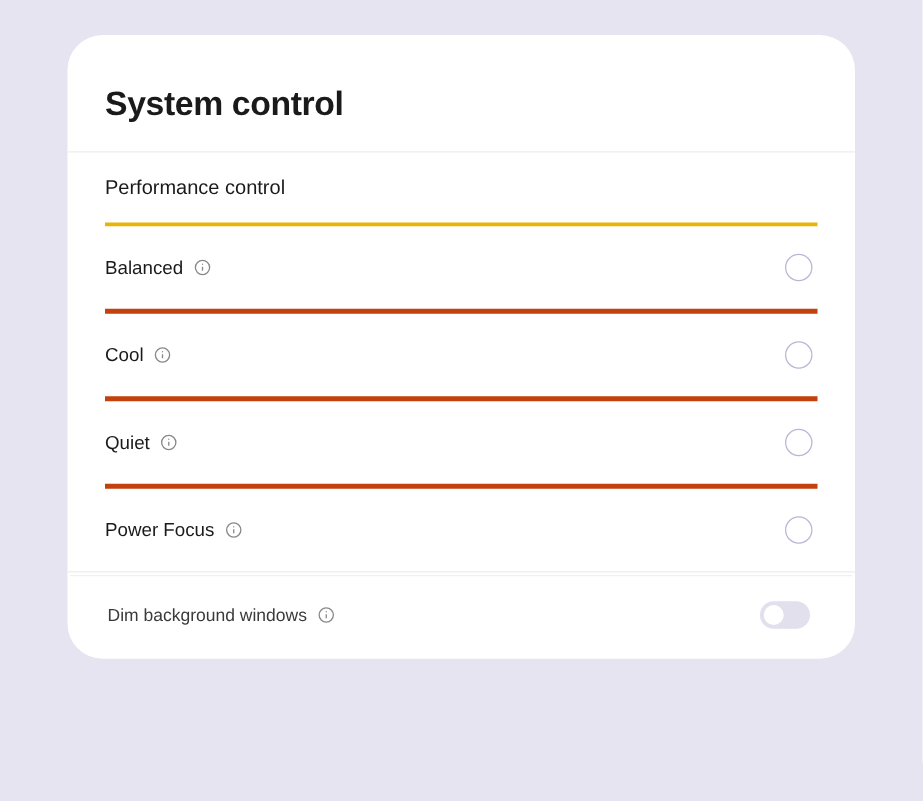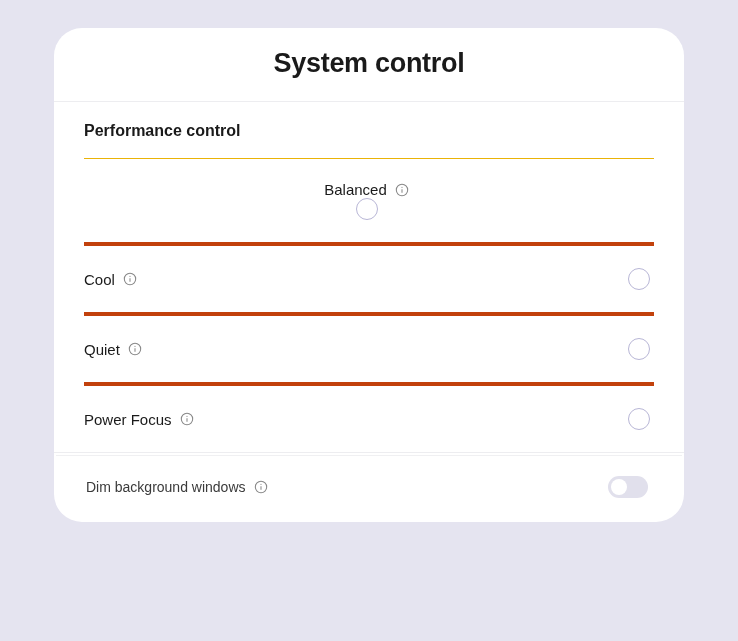--- a/index.html
+++ b/index.html
@@ -16,52 +16,50 @@
       padding: 28px 0;
       min-height: 641px;
     }
     .panel {
       background-color: #FFFFFF;
       border-radius: 28px;
       width: 630px;
       overflow: hidden;
     }
     .panel-header {
-      padding: 20px 30px 22px 30px;
+      padding: 40px 30px 22px 30px;
       border-bottom: 1px solid #EDEDF0;
-      text-align: center;
     }
     .panel-title {
       font-size: 27px;
       font-weight: 600;
       color: #1A1A1A;
       letter-spacing: -0.3px;
     }
     .section-header {
       padding: 20px 30px 18px 30px;
     }
     .section-title {
       font-size: 16px;
-      font-weight: 700;
+      font-weight: 400;
       color: #1A1A1A;
     }
     .options-group {
       padding: 0 30px;
     }
     .option-row {
       display: flex;
       align-items: center;
       justify-content: space-between;
       padding: 22px 4px 22px 0;
       border-top: 4px solid #c2410c;
       cursor: pointer;
     }
     .option-row:first-child {
-      border-top: 1px solid #eab308;
-      flex-direction: column;
+      border-top: 3px solid #eab308;
     }
     .option-left {
       display: flex;
       align-items: center;
       gap: 8px;
     }
     .option-label {
       font-size: 15px;
       font-weight: 400;
       color: #1A1A1A;

